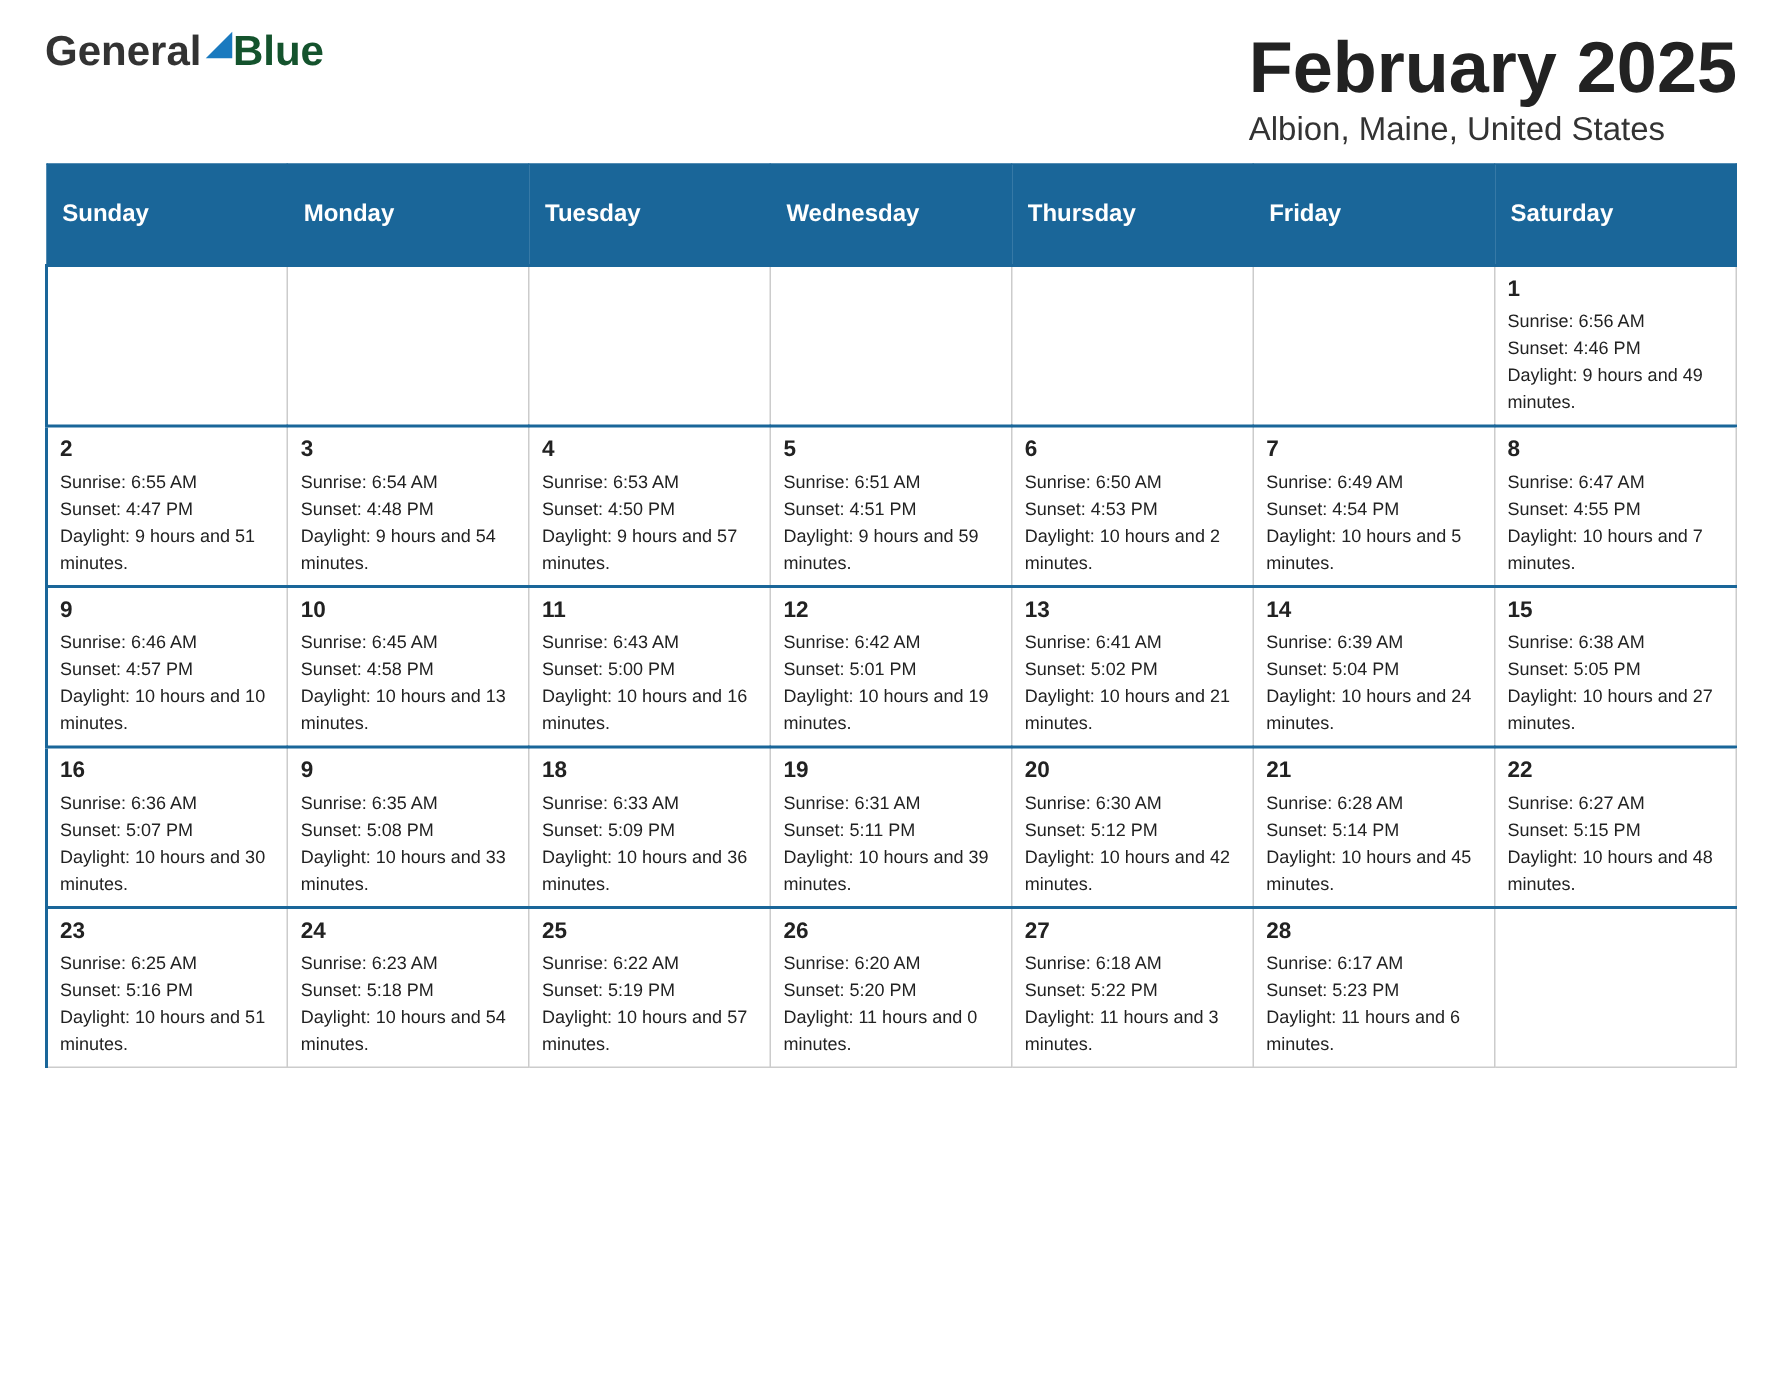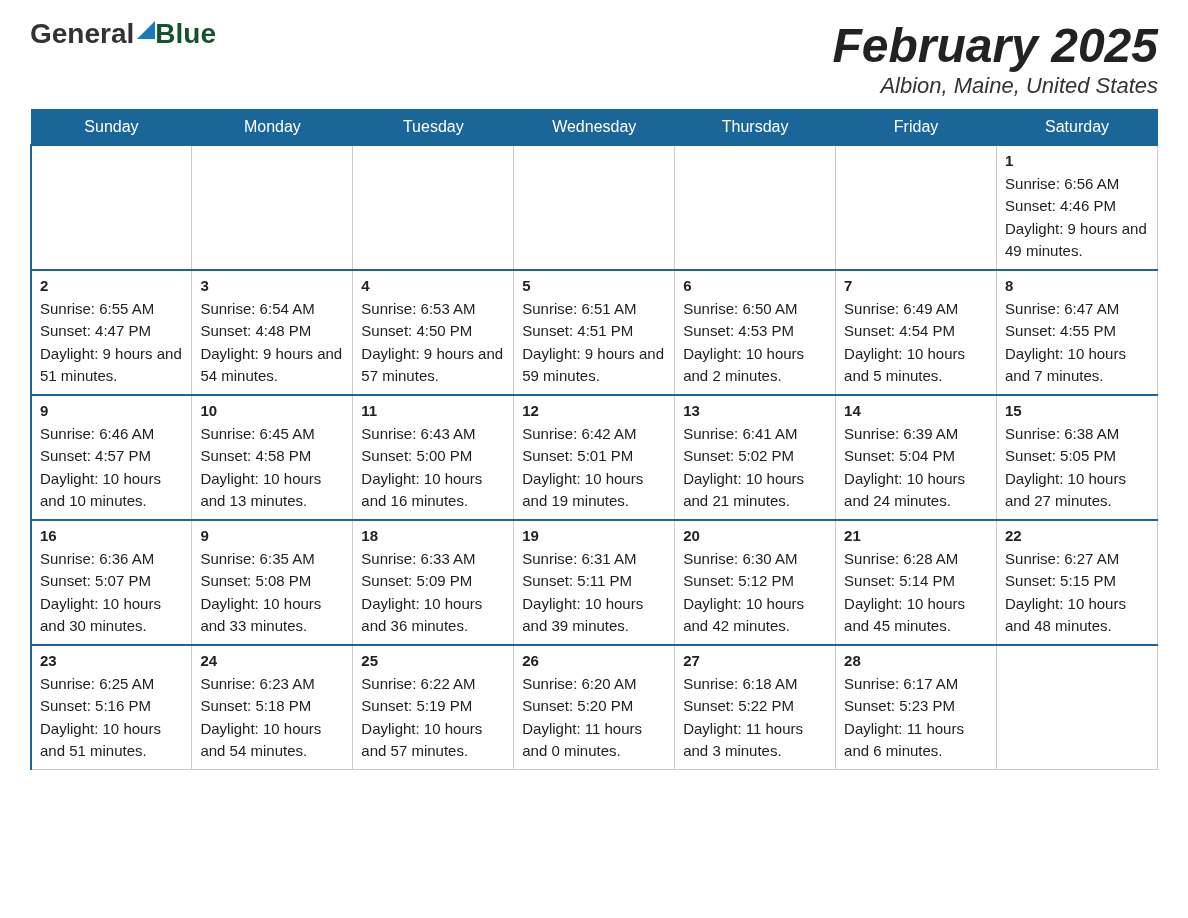--- a/index.html
+++ b/index.html
@@ -27,22 +27,20 @@
       color: #333;
       line-height: 1;
     }
     .logo-text-blue {
       font-size: 28px;
       font-weight: bold;
       color: #14532d;
       line-height: 1;
     }
     .title-area {
-      text-align: right;
-      font-style: italic;
     }
     .month-title {
       font-size: 48px;
       font-weight: bold;
       color: #222;
       line-height: 1.1;
     }
     .location-title {
       font-size: 22px;
       color: #333;
@@ -50,23 +48,23 @@
     }
     .calendar {
       width: 100%;
       border-collapse: collapse;
       margin-top: 8px;
     }
     .calendar thead th {
       background-color: #1a6699;
       color: #fff;
       font-size: 16px;
-      font-weight: normal;
-      padding: 8px 10px;
-      text-align: center;
+      font-weight: bold;
+      padding: 24px 10px;
+      text-align: left;
       border: 1px solid #1a6699;
     }
     .calendar tbody td {
       border: 1px solid #ccc;
       vertical-align: top;
       padding: 6px 8px;
       width: calc(100% / 7);
       min-height: 110px;
       font-size: 13px;
       color: #222;
@@ -78,21 +76,21 @@
     .calendar tbody tr {
       border-top: 2px solid #1a6699;
     }
     .day-number {
       font-size: 15px;
       font-weight: bold;
       margin-bottom: 4px;
       display: block;
     }
     .day-info {
-      font-size: 15px;
+      font-size: 12px;
       color: #222;
       line-height: 1.5;
     }
     .empty-cell {
       background: #f9f9f9;
     }
     .logo-row {
       display: flex;
       align-items: center;
     }

